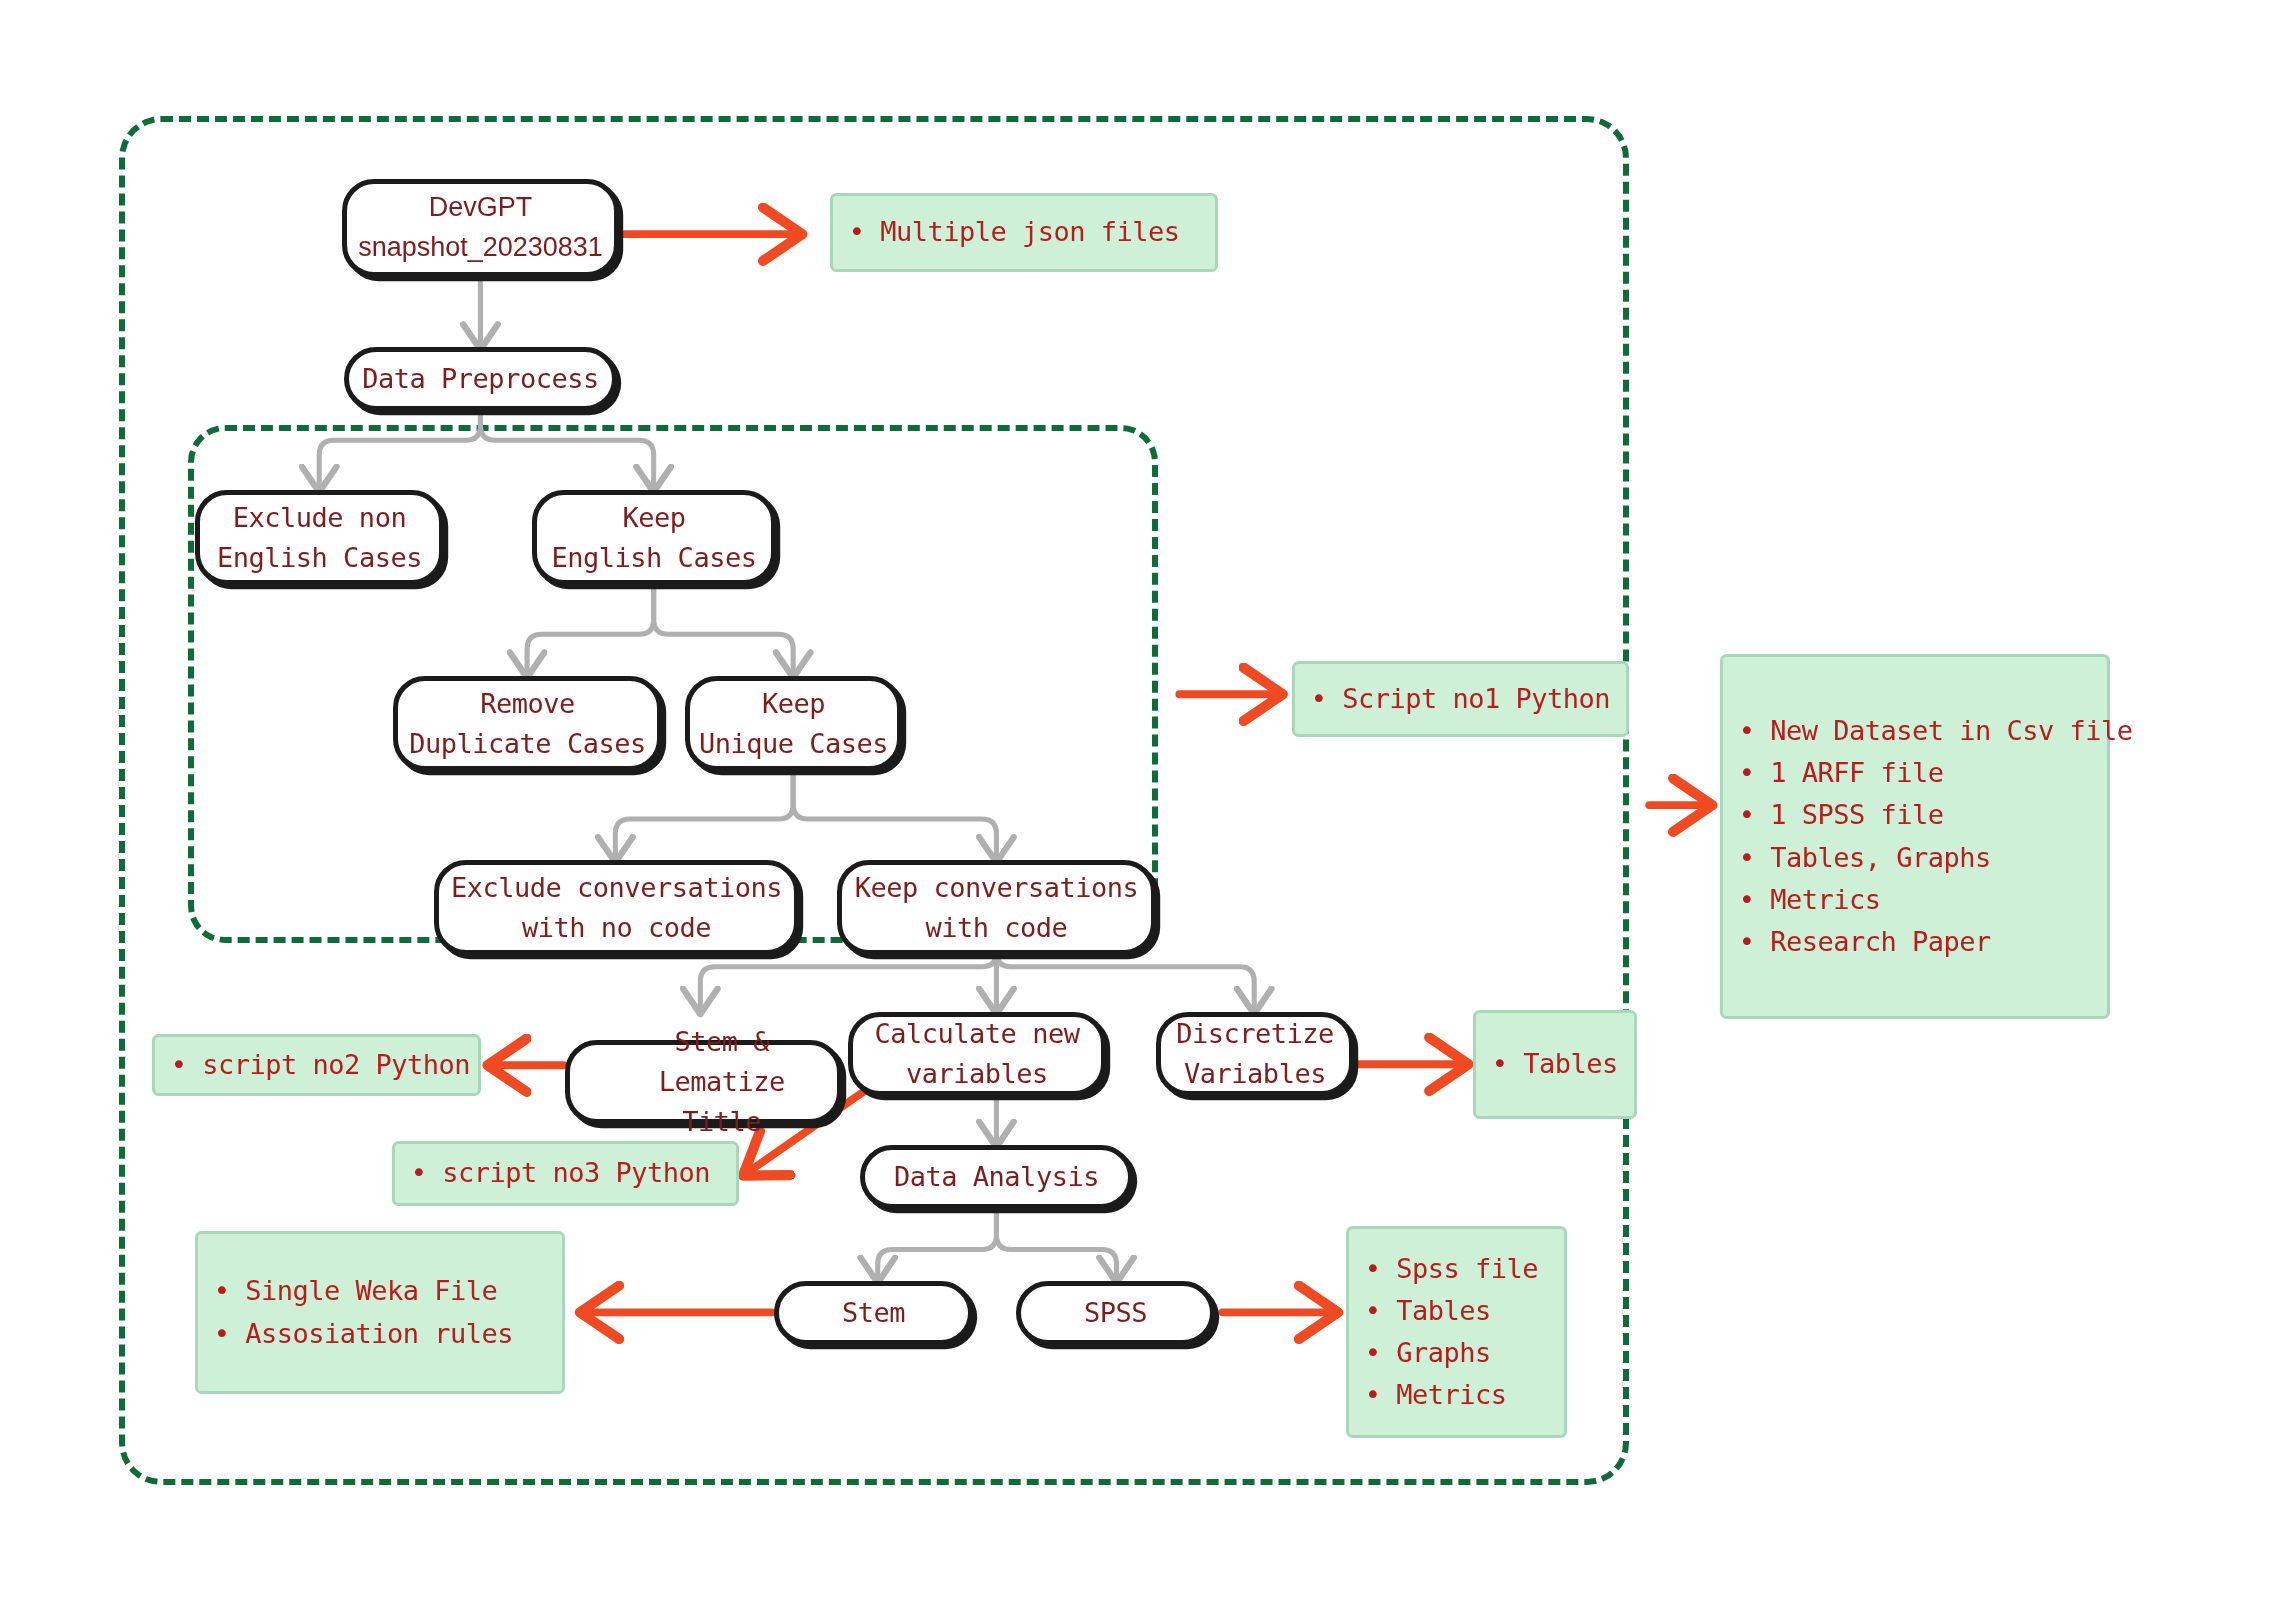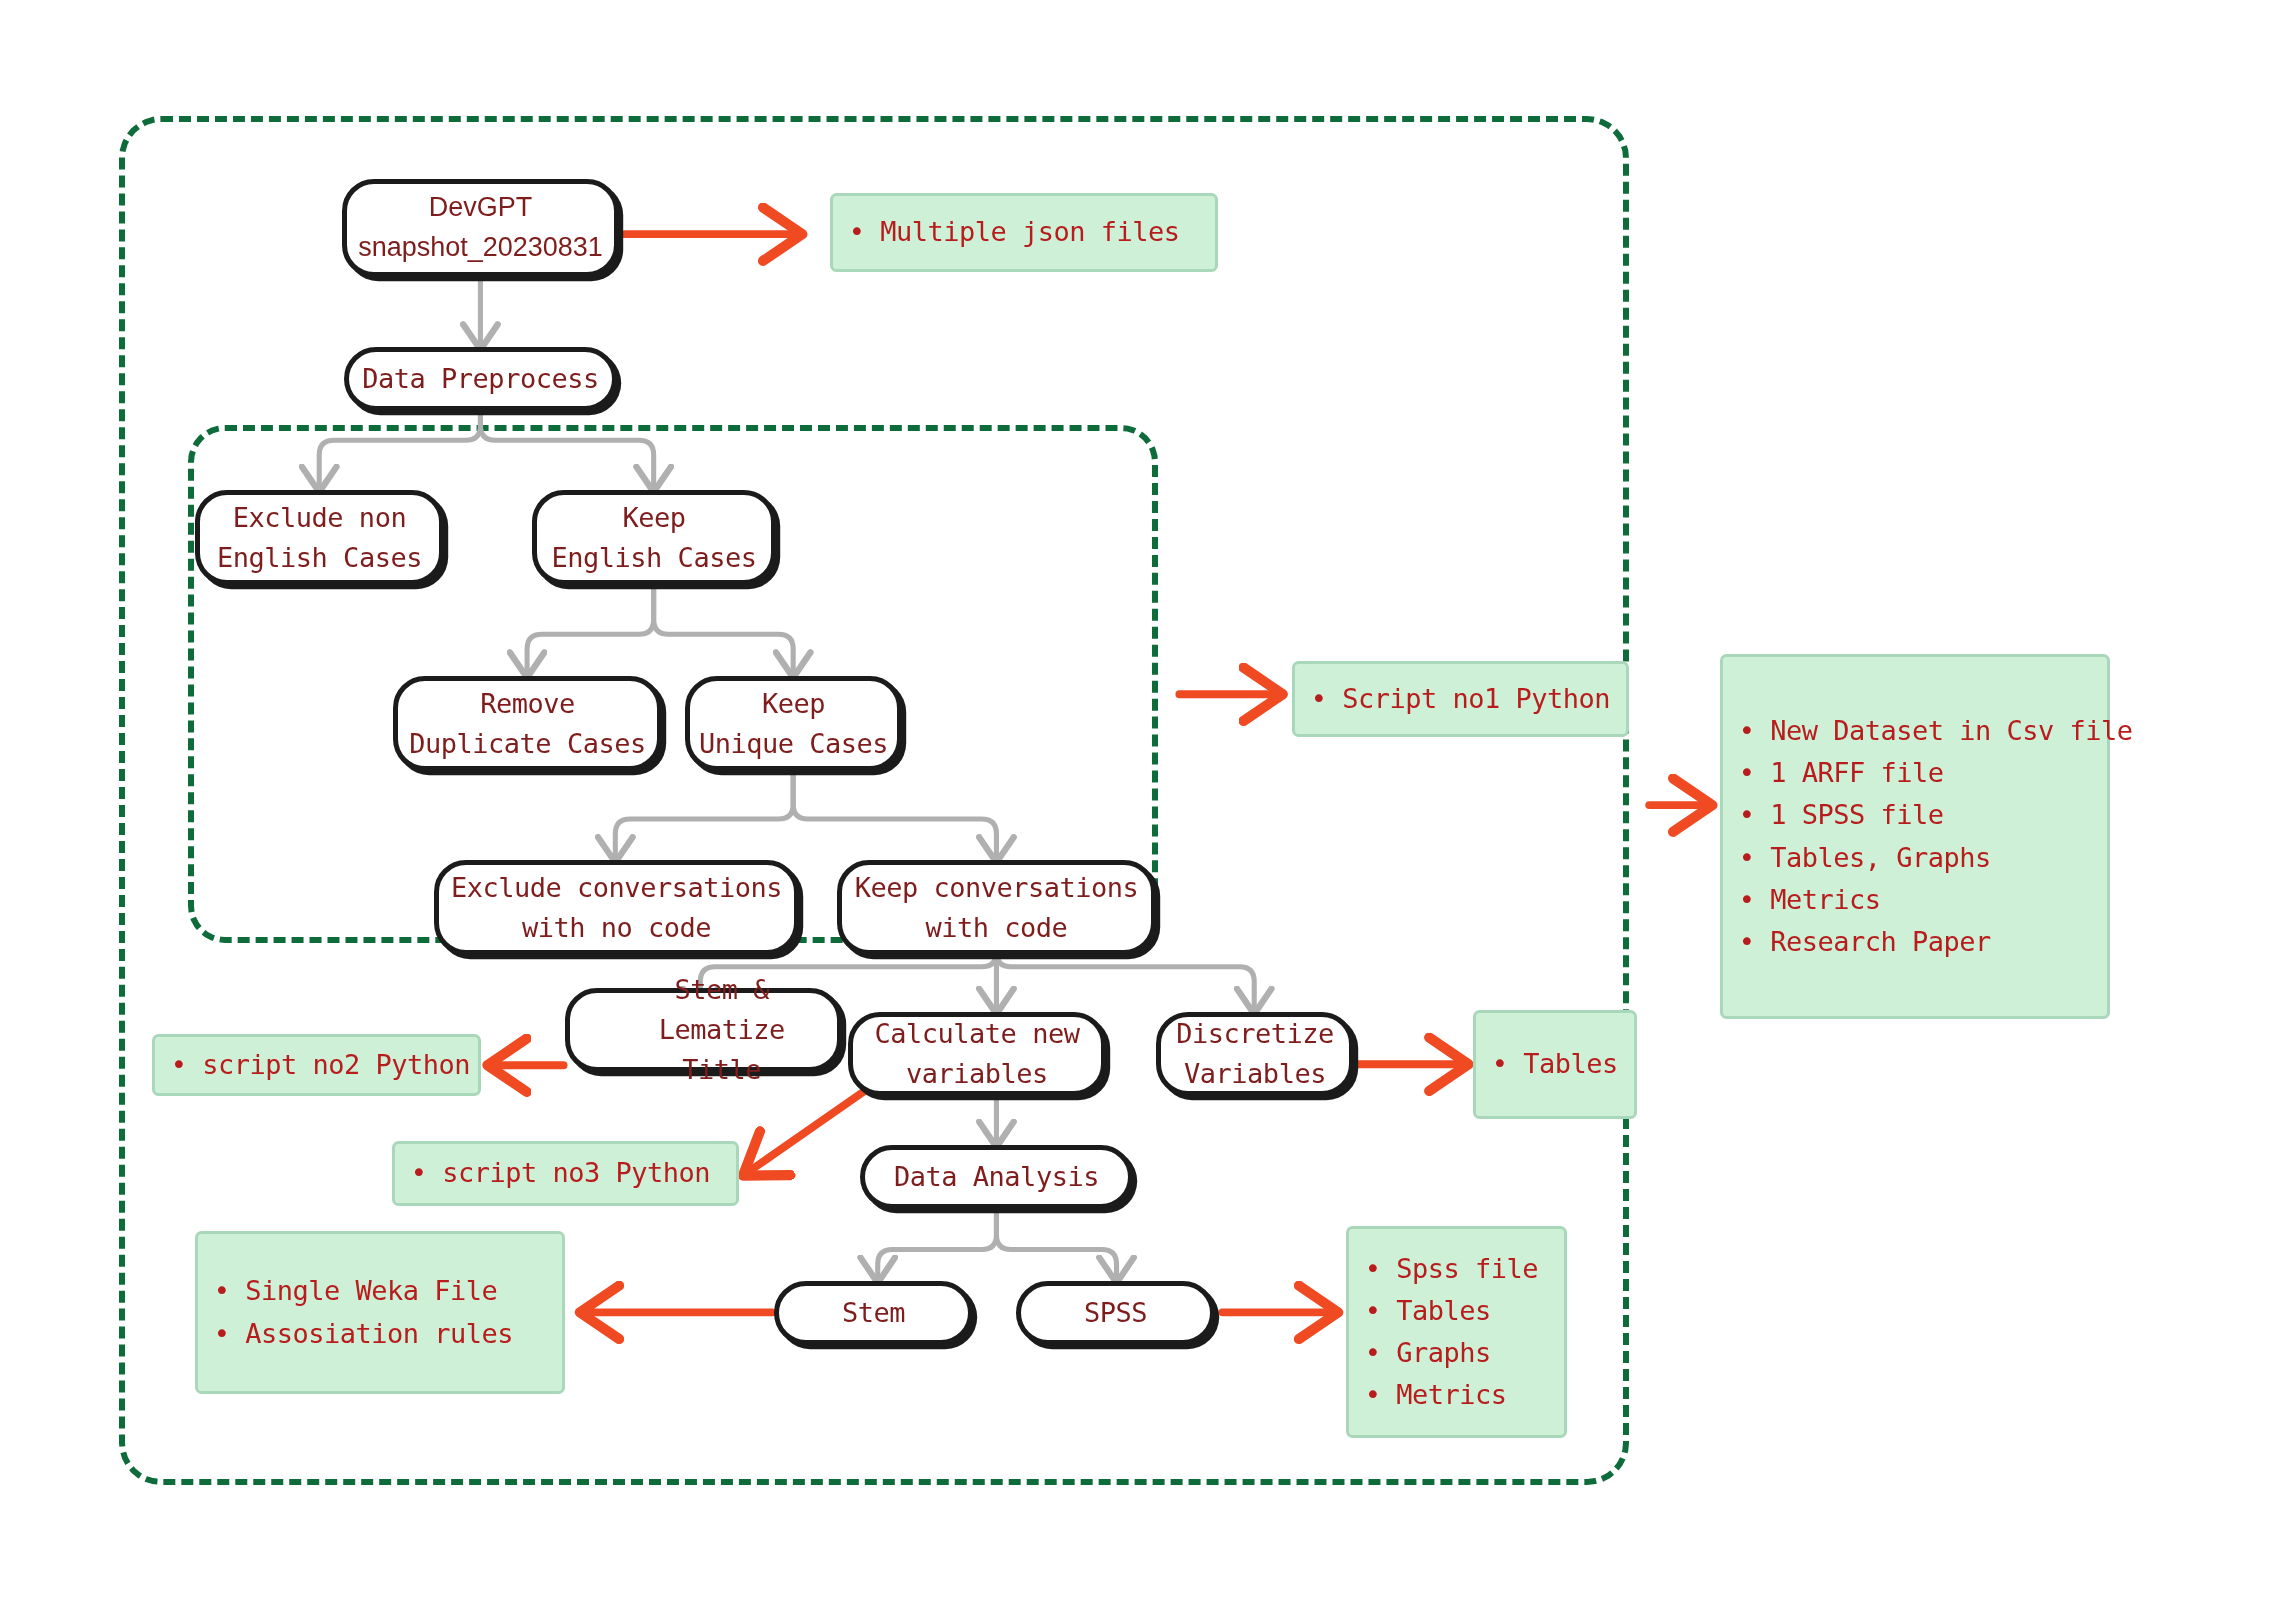--- a/index.html
+++ b/index.html
@@ -146,21 +146,21 @@
 
   <div class="node" style="left:685px;top:676px;width:217px;height:95px;">Keep
 Unique Cases</div>
 
   <div class="node" style="left:434px;top:860px;width:365px;height:95px;">Exclude conversations
 with no code</div>
 
   <div class="node" style="left:837px;top:860px;width:319px;height:95px;">Keep conversations
 with code</div>
 
-  <div class="node" style="left:565px;top:988px;width:277px;height:84px;padding-left:41px;">Stem &amp; Lematize
+  <div class="node" style="left:565px;top:1040px;width:277px;height:84px;padding-left:41px;">Stem &amp; Lematize
 Title</div>
 
   <div class="node" style="left:848px;top:1012px;width:258px;height:84px;">Calculate new
 variables</div>
 
   <div class="node" style="left:1156px;top:1012px;width:198px;height:84px;">Discretize
 Variables</div>
 
   <div class="node" style="left:860px;top:1145px;width:273px;height:64px;">Data Analysis</div>
 

